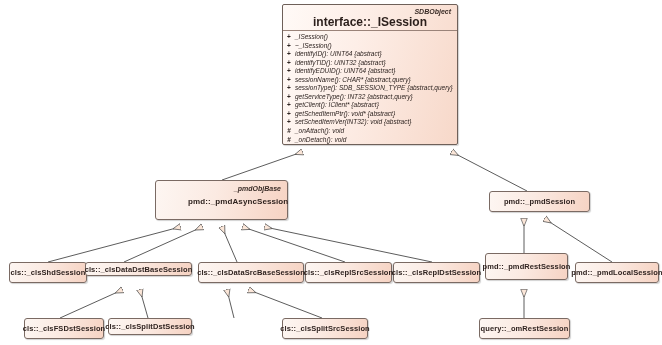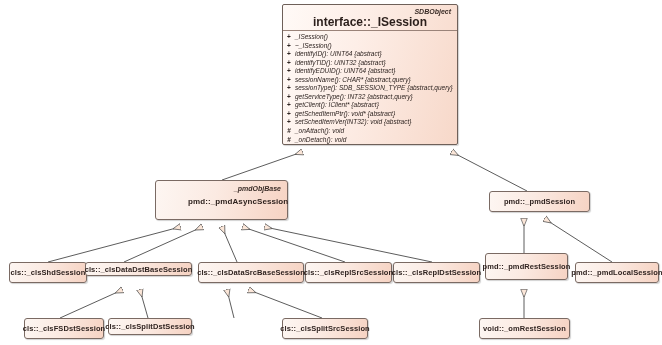--- a/index.html
+++ b/index.html
@@ -268,16 +268,16 @@
   <div class="node plain" id="n-fsdst">
     <div class="nodetitle">cls::_clsFSDstSession</div>
   </div>
   <div class="node plain" id="n-splitdst">
     <div class="nodetitle">cls::_clsSplitDstSession</div>
   </div>
   <div class="node plain" id="n-splitsrc">
     <div class="nodetitle">cls::_clsSplitSrcSession</div>
   </div>
   <div class="node plain" id="n-omrest">
-    <div class="nodetitle">void::_omRestSession</div>
+    <div class="nodetitle">query::_omRestSession</div>
   </div>
 
 </div>
 
 </body></html>

